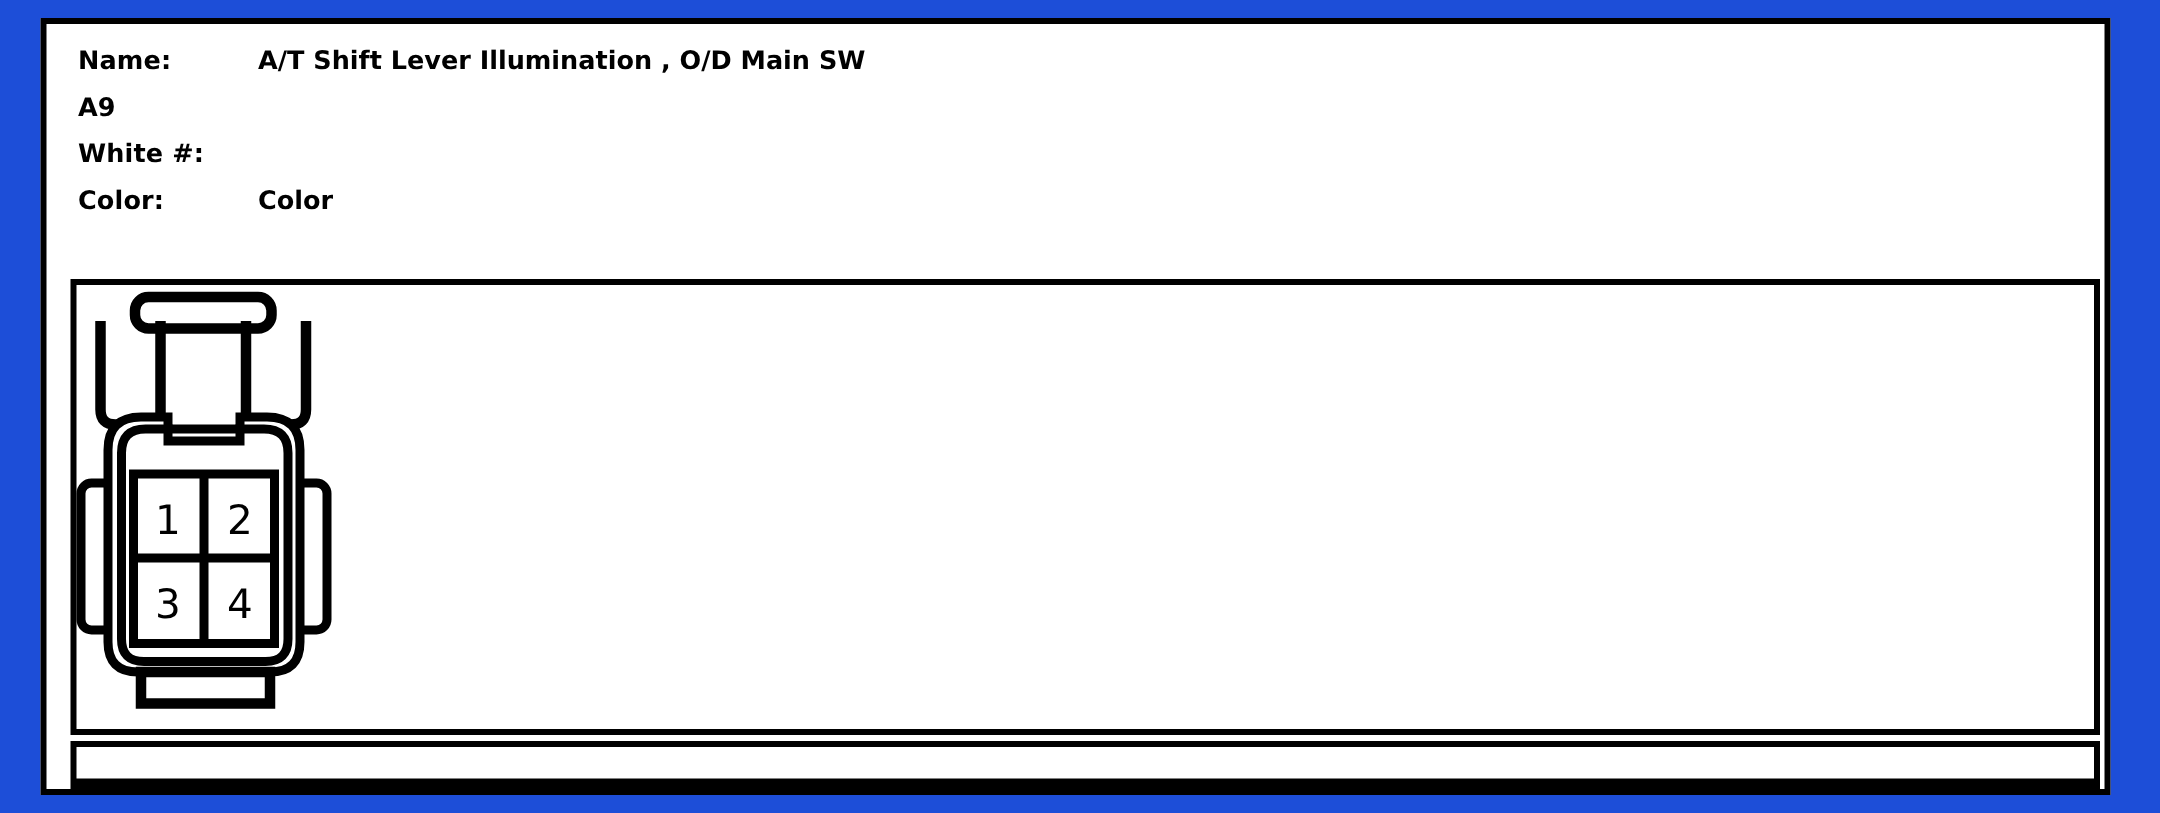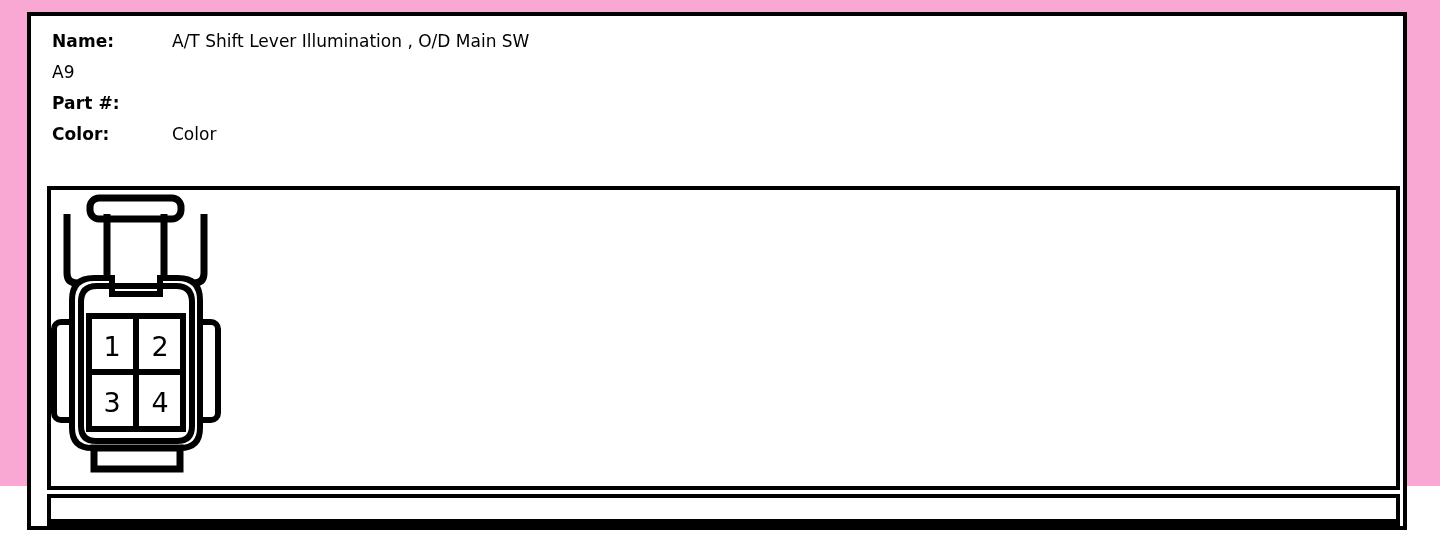--- a/index.html
+++ b/index.html
@@ -1,30 +1,30 @@
 <!DOCTYPE html>
 <html><head>
 <meta charset="utf-8">
 <style>
   html,body{margin:0;padding:0;background:#ffffff;}
   body{width:1440px;height:542px;overflow:hidden;
        font-family:"DejaVu Sans","Liberation Sans",sans-serif;color:#000;}
 
-  #root{position:relative;width:1440px;height:486px;background:#f9a8d4;}
+  #root{position:relative;width:1440px;height:542px;background:#1d4ed8;}
 
   
   .outer-frame{position:absolute;left:27px;top:12px;width:1380px;height:518px;
                border:4px solid #000;box-sizing:border-box;background:#fff;}
 
   
   .spec-block{position:absolute;left:52px;top:26px;width:1200px;}
   .spec-row{display:flex;align-items:baseline;height:31px;}
   .spec-label{width:120px;flex:0 0 120px;font-weight:bold;font-size:17px;
               letter-spacing:.1px;line-height:31px;}
-  .spec-value{font-size:17px;line-height:31px;font-weight:normal;}
+  .spec-value{font-size:17px;line-height:31px;font-weight:bold;}
 
   
   .diagram-panel{position:absolute;left:47px;top:186px;width:1353px;height:304px;
                  border:4px solid #000;box-sizing:border-box;background:#fff;}
   
   .bottom-strip{position:absolute;left:47px;top:494px;width:1353px;height:32px;
                 border:4px solid #000;border-bottom-width:7px;box-sizing:border-box;background:#fff;}
 
   
   .connector{position:absolute;left:50px;top:190px;width:175px;height:290px;}
@@ -42,21 +42,21 @@
     <div class="spec-row">
       <div class="spec-label">Name:</div>
       <div class="spec-value">A/T Shift Lever Illumination , O/D Main SW</div>
     </div>
 
     <div class="spec-row">
       <div class="spec-value">A9</div>
     </div>
 
     <div class="spec-row">
-      <div class="spec-label">Part #:</div>
+      <div class="spec-label">White #:</div>
     </div>
 
     <div class="spec-row">
       <div class="spec-label">Color:</div>
       <div class="spec-value">Color</div>
     </div>
 
   </div>
 
   <div class="diagram-panel"></div>

